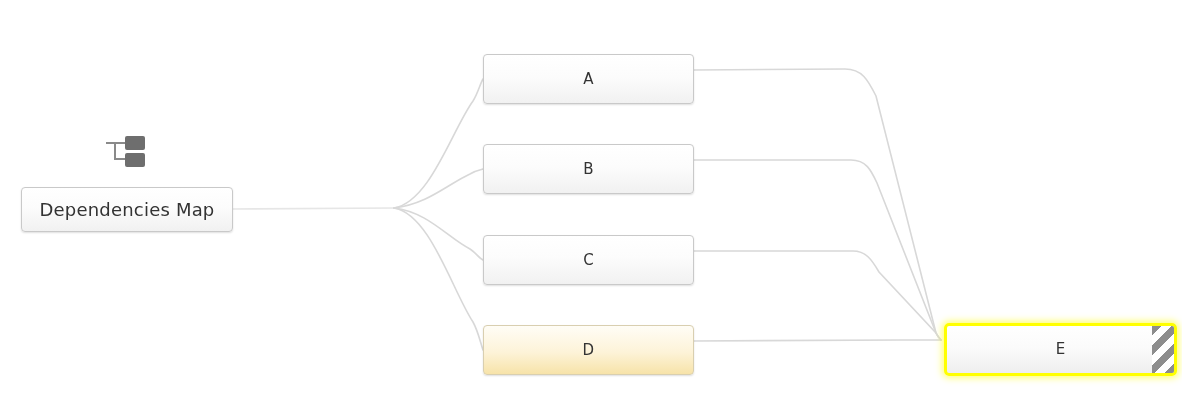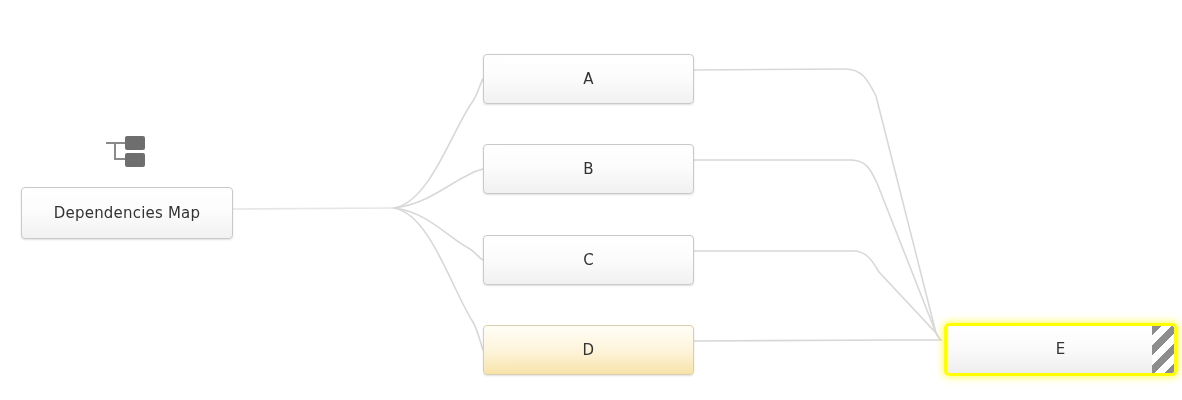--- a/index.html
+++ b/index.html
@@ -51,22 +51,22 @@
     display: block;
     text-align: center;
     line-height: 1;
   }
 
   
   #node-root {
     left: 21px;
     top: 187px;
     width: 212px;
-    height: 52px;
-    font-size: 15px;
+    height: 45px;
+    font-size: 18px;
   }
 
   
   .node-mid {
     left: 483px;
     width: 211px;
     height: 50px;
   }
   #node-a { top: 54px; }
   #node-b { top: 144px; }

